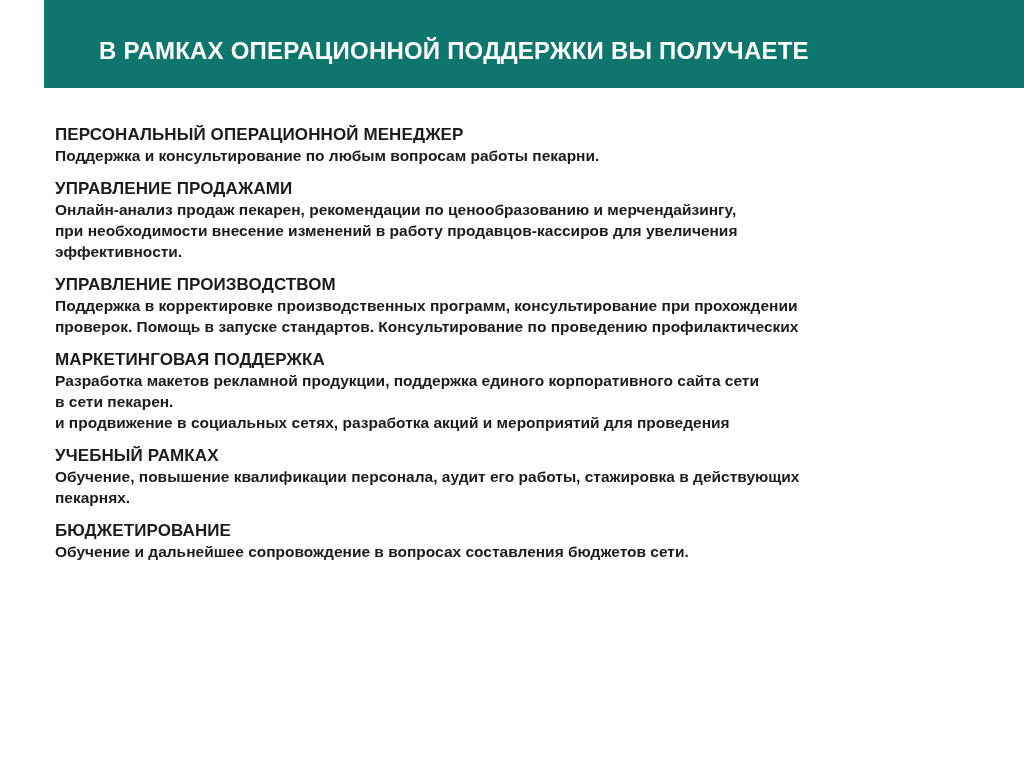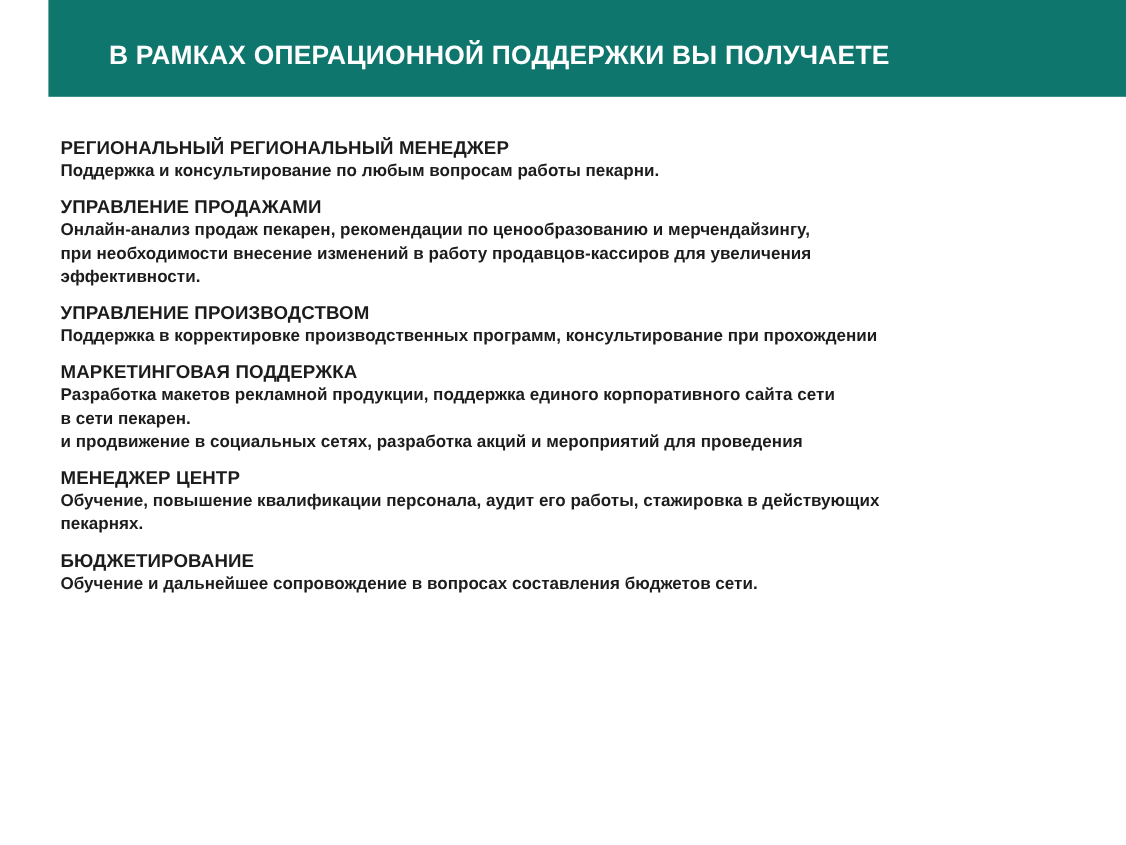--- a/index.html
+++ b/index.html
@@ -54,55 +54,56 @@
 </head>
 <body>
 
 <div class="page" style="background: rgb(255, 255, 255);">
   <div class="header-bar" style="background: #0f766e; margin-left: 44px;">
     <div class="page-title" style="color: rgb(255, 255, 255);">В РАМКАХ ОПЕРАЦИОННОЙ ПОДДЕРЖКИ ВЫ ПОЛУЧАЕТЕ</div>
   </div>
 
   <div class="content">
     <div class="section">
-      <div class="section-heading">РЕГИОНАЛЬНЫЙ РЕГИОНАЛЬНЫЙ МЕНЕДЖЕР</div>
+      <div class="section-heading">ПЕРСОНАЛЬНЫЙ ОПЕРАЦИОННОЙ МЕНЕДЖЕР</div>
       <div class="section-body">
           <div class="body-line">Поддержка и консультирование по любым вопросам работы пекарни.</div>
         </div>
     </div>
 
     <div class="section">
       <div class="section-heading">УПРАВЛЕНИЕ ПРОДАЖАМИ</div>
       <div class="section-body">
           <div class="body-line">Онлайн-анализ продаж пекарен, рекомендации по ценообразованию и мерчендайзингу,</div>
           <div class="body-line">при необходимости внесение изменений в работу продавцов-кассиров для увеличения</div>
           <div class="body-line">эффективности.</div>
         </div>
     </div>
 
 
     <div class="section">
       <div class="section-heading">УПРАВЛЕНИЕ ПРОИЗВОДСТВОМ</div>
       <div class="section-body">
           <div class="body-line">Поддержка в корректировке производственных программ, консультирование при прохождении</div>
+          <div class="body-line">проверок. Помощь в запуске стандартов. Консультирование по проведению профилактических</div>
         </div>
     </div>
 
     <div class="section">
       <div class="section-heading">МАРКЕТИНГОВАЯ ПОДДЕРЖКА</div>
       <div class="section-body">
           <div class="body-line">Разработка макетов рекламной продукции, поддержка единого корпоративного сайта сети</div>
           <div class="body-line">в сети пекарен.</div>
           <div class="body-line">и продвижение в социальных сетях, разработка акций и мероприятий для проведения</div>
         </div>
     </div>
 
 
     <div class="section">
-      <div class="section-heading">МЕНЕДЖЕР ЦЕНТР</div>
+      <div class="section-heading">УЧЕБНЫЙ РАМКАХ</div>
       <div class="section-body">
           <div class="body-line">Обучение, повышение квалификации персонала, аудит его работы, стажировка в действующих</div>
           <div class="body-line">пекарнях.</div>
         </div>
     </div>
 
     <div class="section">
       <div class="section-heading">БЮДЖЕТИРОВАНИЕ</div>
       <div class="section-body">
           <div class="body-line">Обучение и дальнейшее сопровождение в вопросах составления бюджетов сети.</div>

